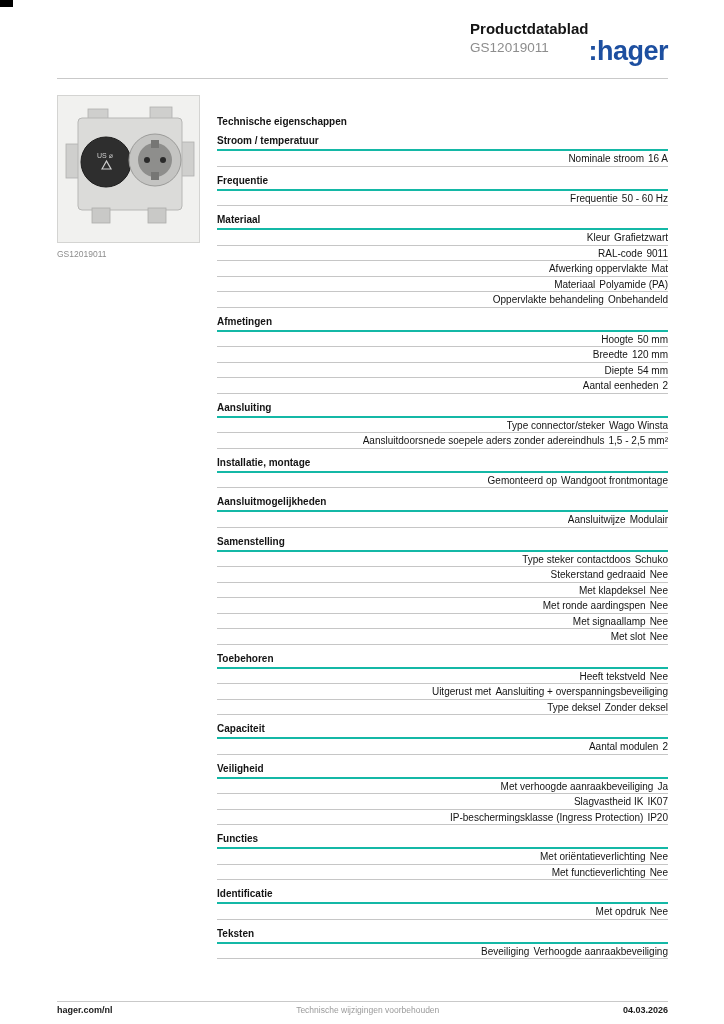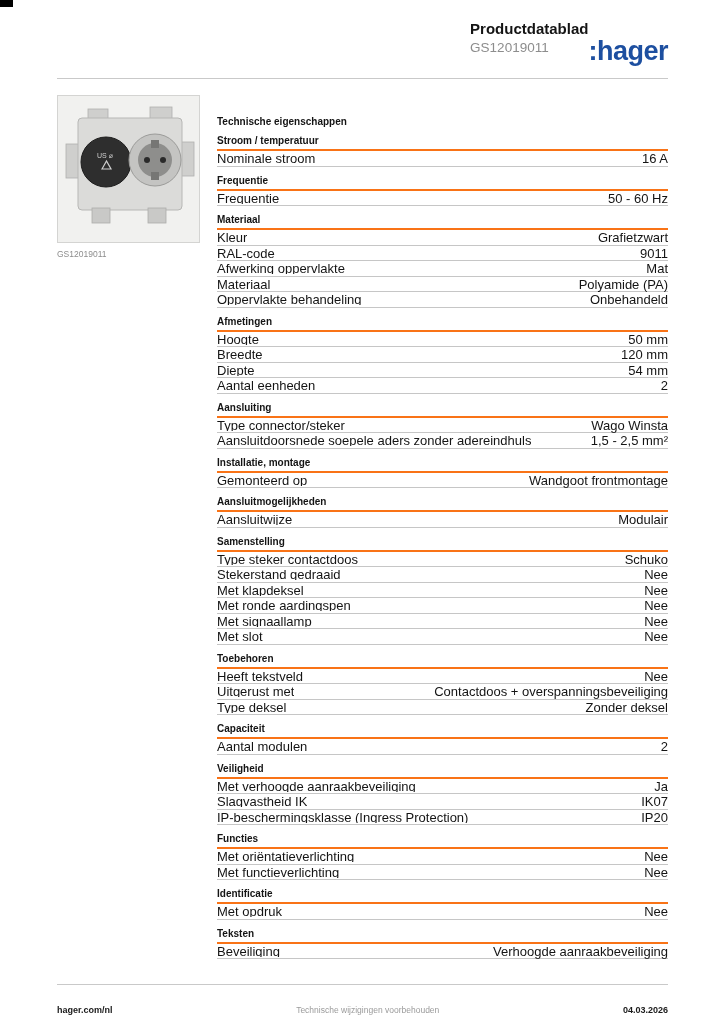--- a/index.html
+++ b/index.html
@@ -23,34 +23,34 @@
   .left-col { width:143px; flex-shrink:0; }
   .image-box { width:143px; height:148px; border:1px solid #d4d4d2; background:#fff; overflow:hidden; }
   .image-caption { font-size:8.5px; color:#8d8d8d; margin-top:6px; }
 
   .right-col { flex:1; min-width:0; }
   .product-title { font-size:10px; font-weight:bold; margin-top:3px; }
   .tech-heading { font-size:10px; font-weight:bold; margin-top:21px; }
   .sections { margin-top:1px; }
   .section-title {
     font-size:10px; line-height:11px; font-weight:bold;
-    padding-bottom:3px; border-bottom:2px solid #f97316; margin-top:8px;
+    padding-bottom:3px; border-bottom:2px solid #14b8a6; margin-top:8px;
   }
   .spec-row {
-    display:flex; justify-content:space-between; gap:12px;
-    font-size:13px; line-height:11px;
+    display:flex; justify-content:flex-end; gap:4px;
+    font-size:10px; line-height:11px;
     padding:2px 0 1.5px 0;
     border-bottom:1px solid #c6c6c6;
   }
   .spec-label { white-space:nowrap; overflow:hidden; text-overflow:ellipsis; }
   .spec-value { text-align:right; white-space:nowrap; }
 
   .footer { position:absolute; left:57px; right:56px; bottom:9px; }
   .footer-line {
-    border-top:1px solid #c9c9c9; padding-top:20px;
+    border-top:1px solid #c9c9c9; padding-top:3px;
     display:flex; justify-content:space-between; align-items:baseline;
   }
   .footer-left, .footer-right { font-size:9px; font-weight:bold; color:#1a1a1a; }
   .footer-center { font-size:8.5px; color:#9b9b9b; }
 </style>
 </head>
 <body>
 
 <div class="corner-mark"></div>
 
@@ -201,21 +201,21 @@
           </div>
         </section>
         <section class="section">
           <div class="section-title">Toebehoren</div>
           <div class="spec-row">
             <span class="spec-label">Heeft tekstveld</span>
             <span class="spec-value">Nee</span>
           </div>
           <div class="spec-row">
             <span class="spec-label">Uitgerust met</span>
-            <span class="spec-value">Contactdoos + overspanningsbeveiliging</span>
+            <span class="spec-value">Aansluiting + overspanningsbeveiliging</span>
           </div>
         </section>
         <section class="section">
           <div class="spec-row">
             <span class="spec-label">Type deksel</span>
             <span class="spec-value">Zonder deksel</span>
           </div>
         </section>
         <section class="section">
           <div class="section-title">Capaciteit</div>

